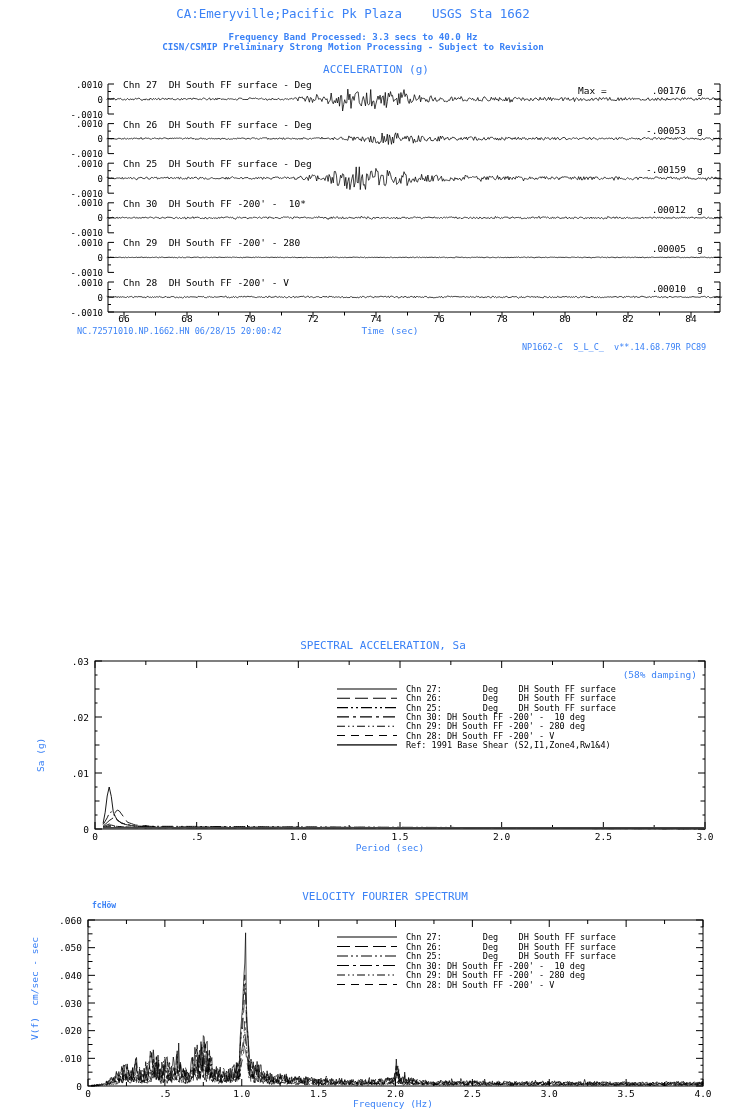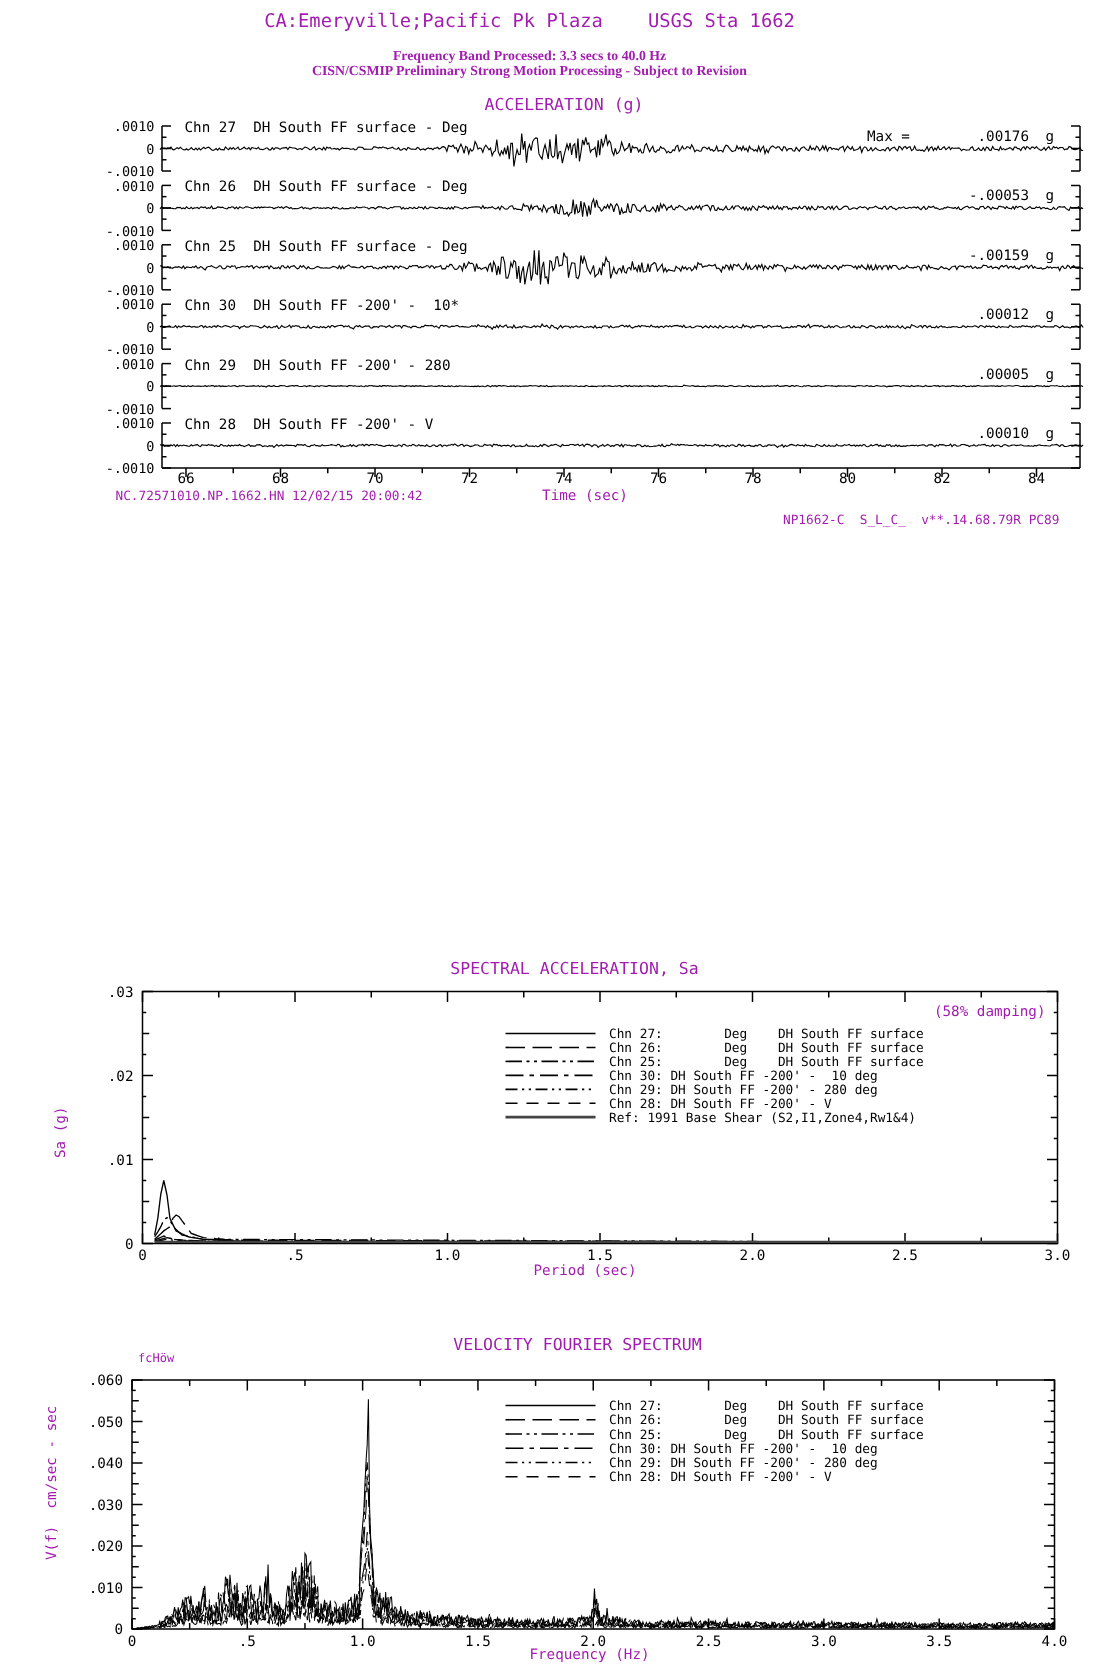--- a/index.html
+++ b/index.html
@@ -1,40 +1,40 @@
 <!DOCTYPE html>
 <html><head>
 <meta charset="utf-8">
 <style>
   html,body{margin:0;padding:0;background:#fff;}
   .page{position:relative;width:739px;height:1115px;background:#ffffff;overflow:hidden;
-        font-family:"DejaVu Sans Mono",monospace;color:#a21caf;}
+        font-family:"DejaVu Sans Mono",monospace;color:#3b82f6;}
   .abs{position:absolute;white-space:pre;}
   .ctr{text-align:center;}
   .t12{font-size:12.5px;line-height:12px;}
   .t11{font-size:11px;line-height:11px;}
   .t95{font-size:9.5px;line-height:10px;}
-  .t9b{font-size:9.2px;line-height:10px;font-weight:bold;font-family:Liberation Serif, serif;}
+  .t9b{font-size:9.2px;line-height:10px;font-weight:bold;}
   .t85{font-size:8.5px;line-height:9px;}
-  .t8b{font-size:8px;font-weight:normal;}
+  .t8b{font-size:8px;font-weight:bold;}
   .rot{transform:rotate(-90deg);transform-origin:0 0;}
   svg{position:absolute;left:0;top:0;}
   svg text{font-family:"DejaVu Sans Mono",monospace;fill:#000;}
 </style>
 </head>
 <body>
 
 <div class="page">
 
   <div class="abs ctr t12" style="left:0;top:8px;width:706px;">CA:Emeryville;Pacific Pk Plaza    USGS Sta 1662</div>
   <div class="abs ctr t9b" style="left:0;top:32px;width:706px;">Frequency Band Processed: 3.3 secs to 40.0 Hz</div>
   <div class="abs ctr t9b" style="left:0;top:42px;width:706px;">CISN/CSMIP Preliminary Strong Motion Processing - Subject to Revision</div>
 
   <div class="abs ctr t11" style="left:0;top:64px;width:752px;">ACCELERATION (g)</div>
-  <div class="abs t85" style="left:77px;top:327px;">NC.72571010.NP.1662.HN 12/02/15 20:00:42</div>
+  <div class="abs t85" style="left:77px;top:327px;">NC.72571010.NP.1662.HN 06/28/15 20:00:42</div>
   <div class="abs ctr t95" style="left:0;top:326px;width:780px;">Time (sec)</div>
   <div class="abs t85" style="left:522px;top:343px;">NP1662-C  S_L_C_  v**.14.68.79R PC89</div>
 
   <div class="abs ctr t11" style="left:0;top:640px;width:766px;">SPECTRAL ACCELERATION, Sa</div>
   <div class="abs t95" style="right:42px;top:670px;">(58% damping)</div>
   <div class="abs ctr t95" style="left:0;top:843px;width:780px;">Period (sec)</div>
   <div class="abs t95 rot" style="left:36px;top:772px;">Sa (g)</div>
 
   <div class="abs ctr t11" style="left:0;top:891px;width:770px;">VELOCITY FOURIER SPECTRUM</div>
   <div class="abs t8b" style="left:92px;top:901px;">fcHöw</div>

